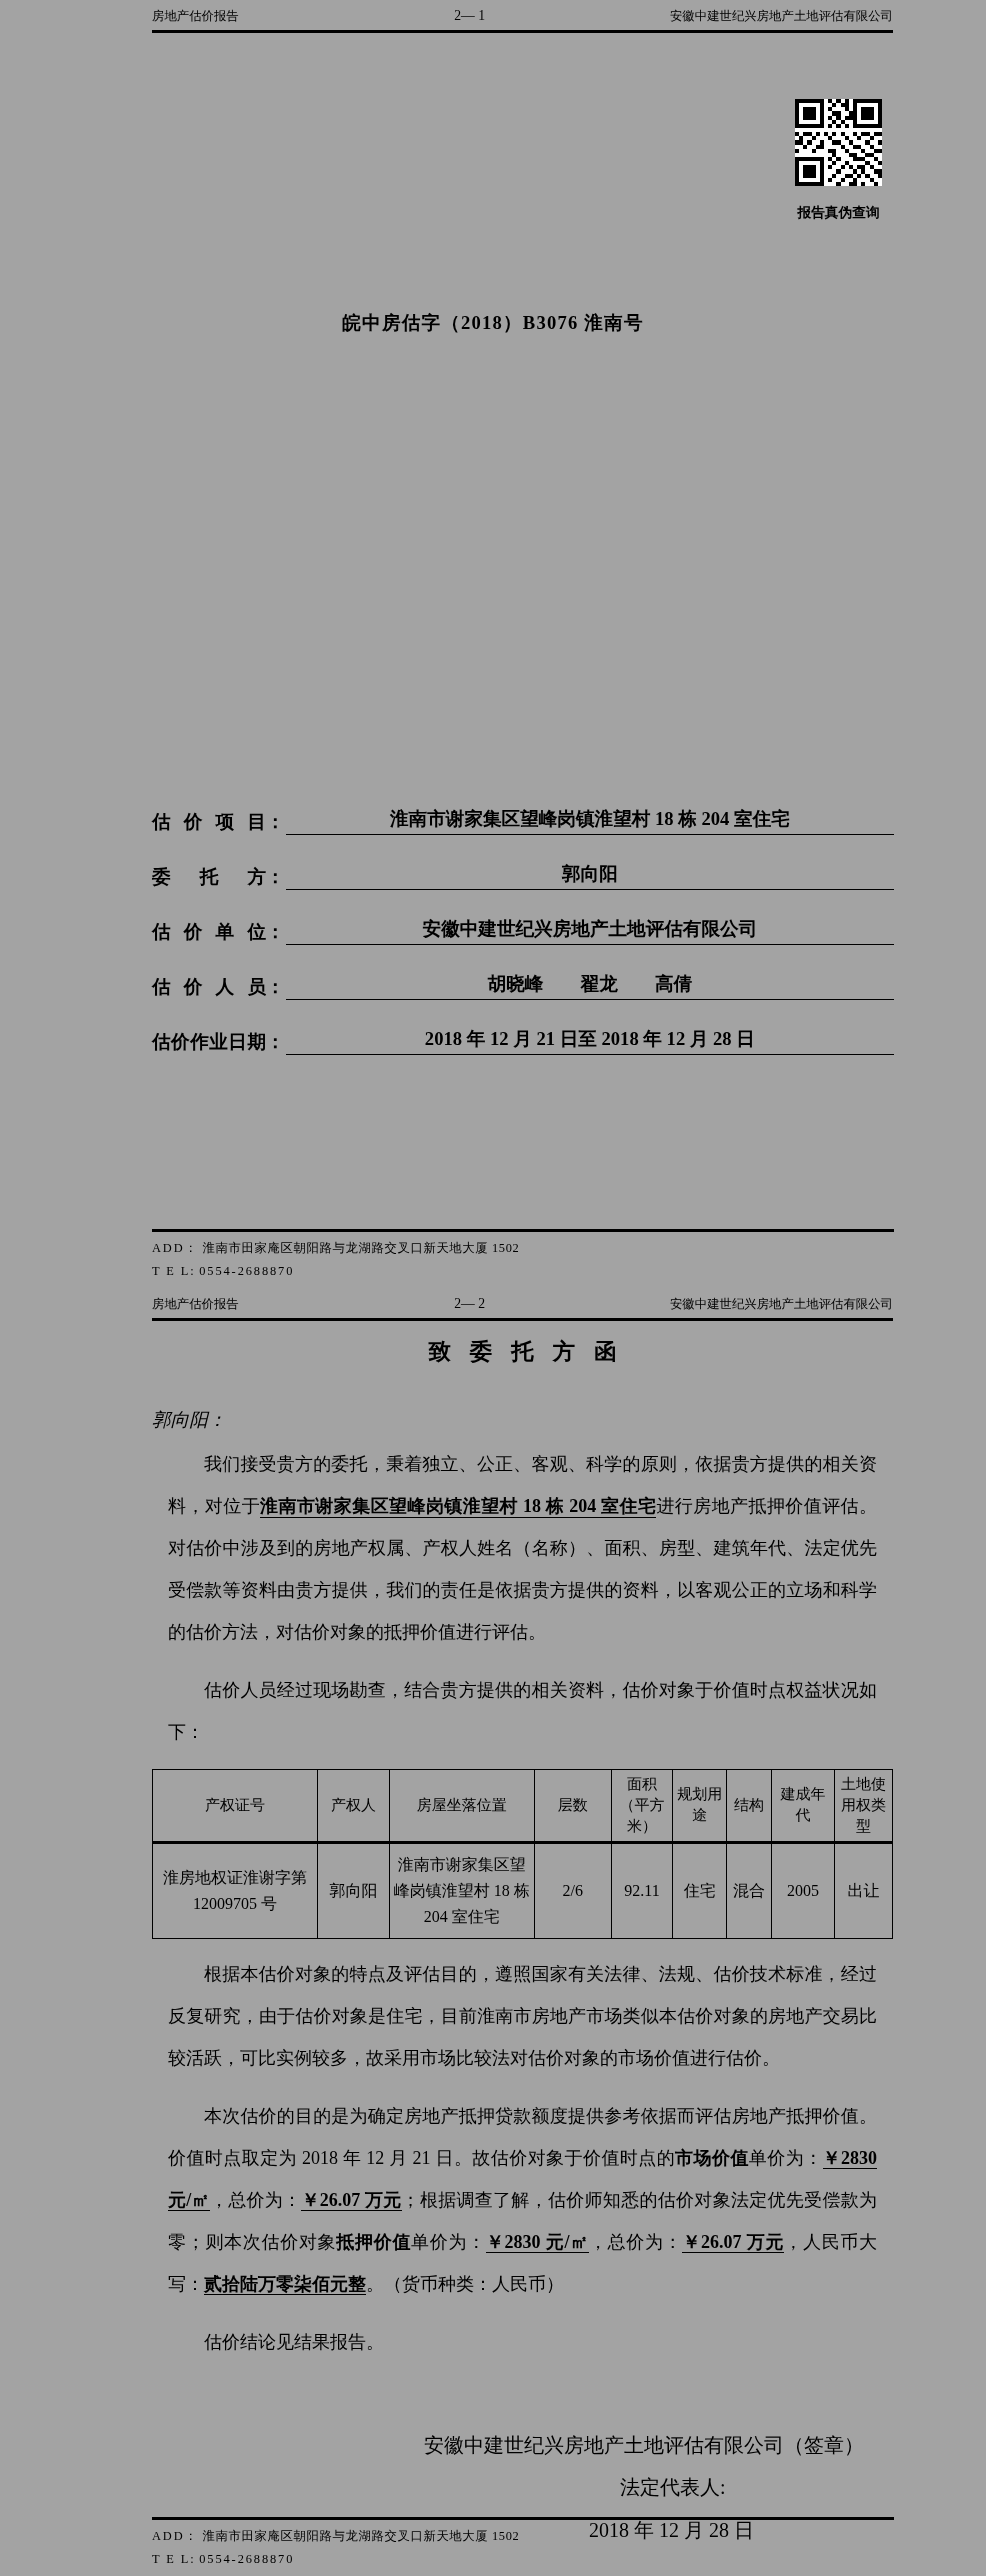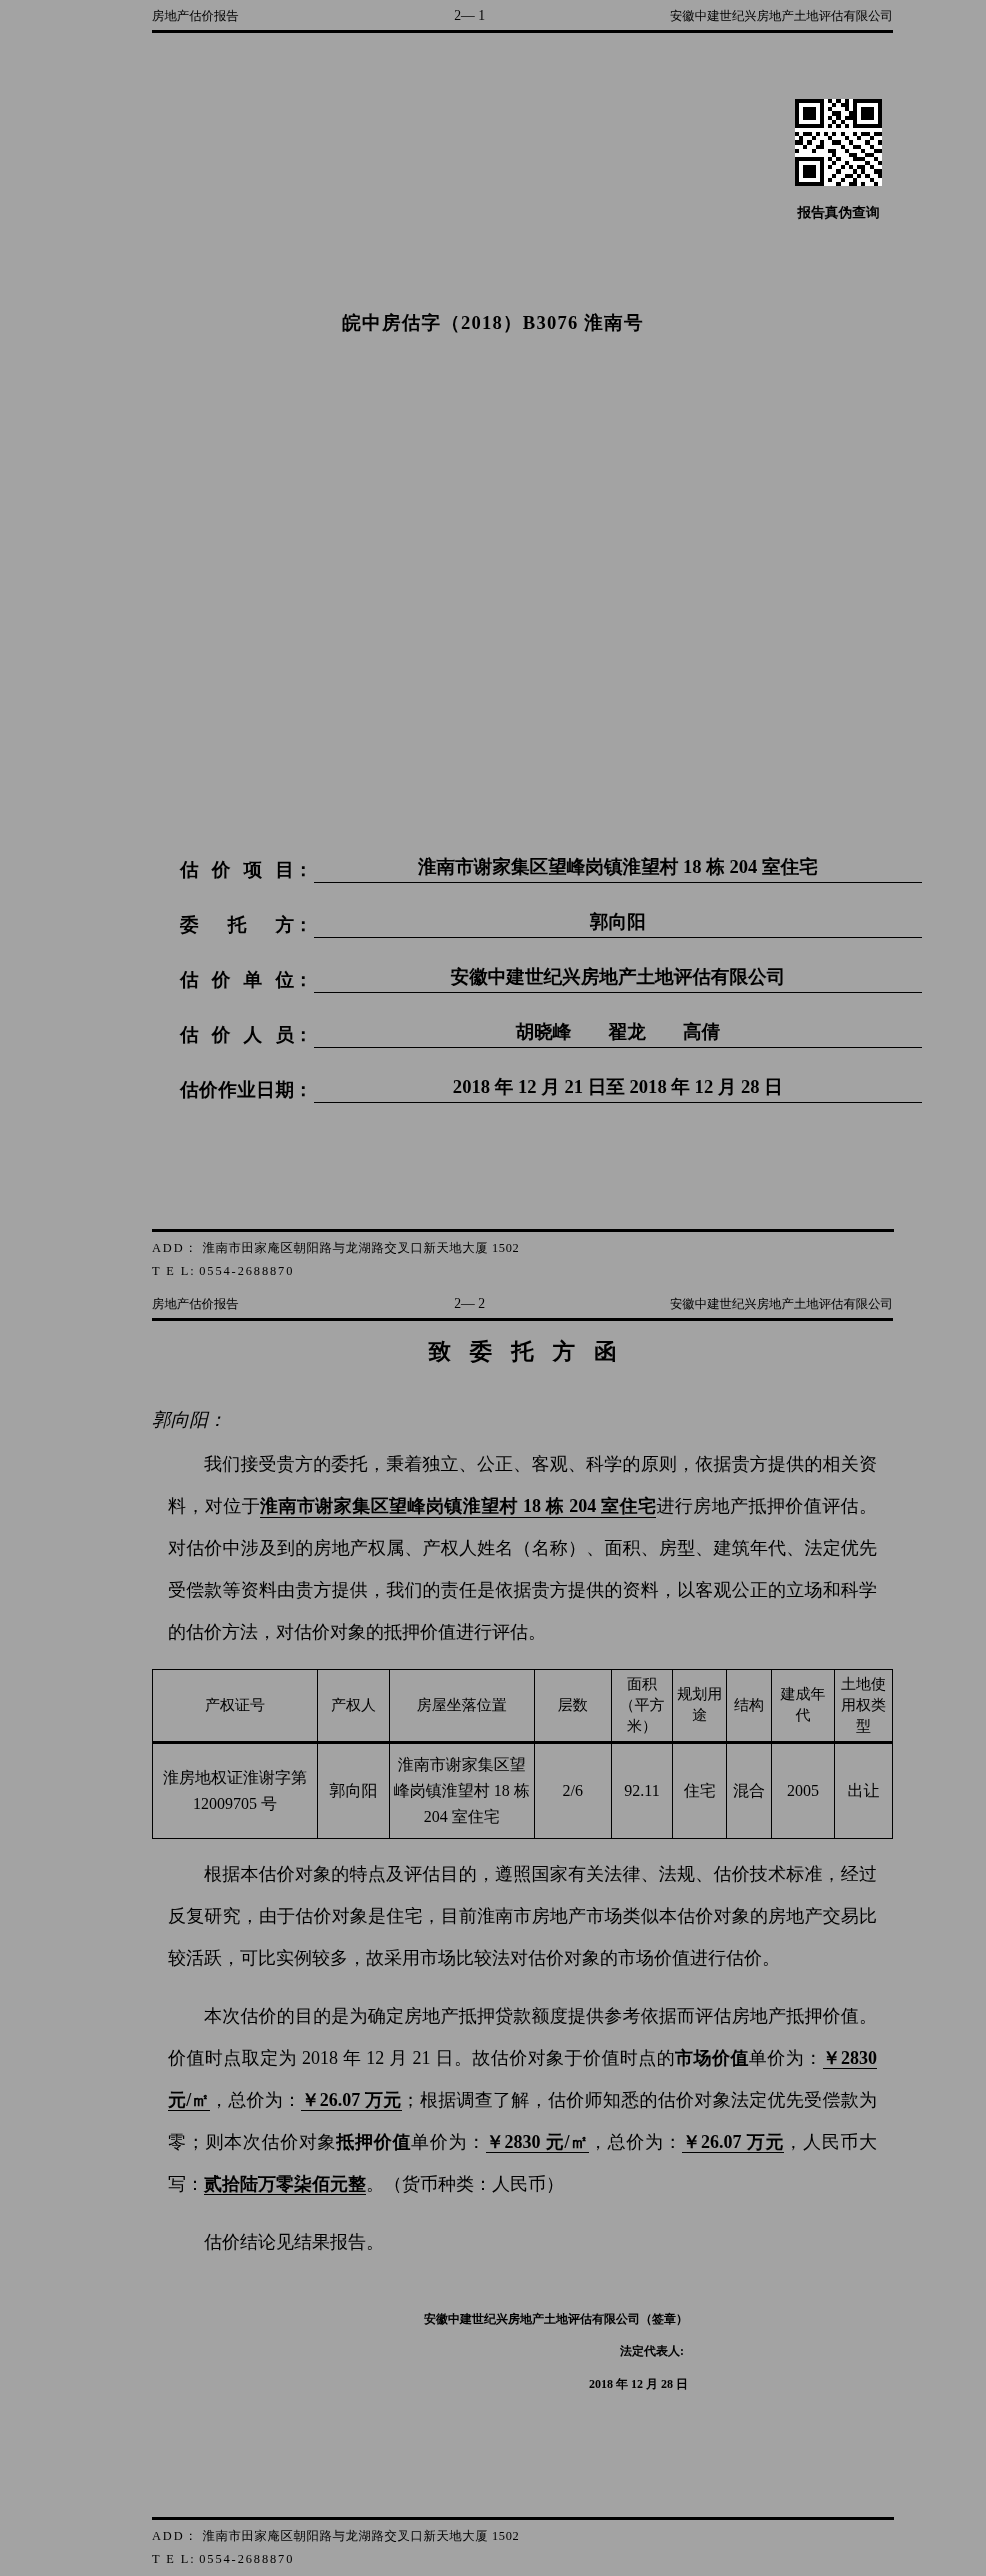--- a/index.html
+++ b/index.html
@@ -18,21 +18,21 @@
   
   .qr-block{position:absolute;left:795px;top:99px;width:87px;text-align:center;}
   .qr-block svg{width:87px;height:87px;display:block;}
   .qr-caption{font-size:13.7px;font-weight:bold;margin-top:18px;letter-spacing:0px;white-space:nowrap;font-family:Liberation Mono, monospace;}
 
   
   .main-title{position:absolute;top:217px;left:0;width:100%;margin:0;text-align:center;
               font-size:36px;font-weight:bold;letter-spacing:0.48em;text-indent:0.48em;white-space:nowrap;}
   .doc-number{position:absolute;top:310px;left:0;width:100%;text-align:center;
               font-size:18.6px;font-weight:bold;letter-spacing:1.2px;}
-  .form-block{position:absolute;top:844px;left:152px;width:742px;margin-left:28px;}
+  .form-block{position:absolute;top:796px;left:152px;width:742px;}
   .form-row{display:flex;align-items:flex-end;height:39px;margin-bottom:16px;
             font-size:18.6px;font-weight:bold;}
   .fl{width:114px;text-align:justify;text-align-last:justify;flex:0 0 auto;}
   .fc{flex:0 0 auto;padding-right:1.2px;}
   .fv{flex:1;border-bottom:1.9px solid #000;text-align:center;padding-bottom:2.5px;white-space:nowrap;}
 
   
   .page-footer{position:absolute;top:1229px;left:152px;width:742px;}
   .footer-rule{height:3.1px;background:#000;}
   .footer-line{font-size:12.4px;margin-top:7.5px;letter-spacing:0.6px;}
@@ -48,21 +48,21 @@
   .b{font-weight:bold;}
 
   table.rights{width:100%;border-collapse:collapse;table-layout:fixed;margin-top:5px;}
   table.rights th,table.rights td{border:1.2px solid #000;text-align:center;vertical-align:middle;
                                   padding:3.7px 2.5px;font-weight:normal;}
   table.rights th{font-size:15px;line-height:21px;height:62px;}
   table.rights td{font-size:16px;line-height:26px;height:87px;}
   table.rights thead th{border-bottom:3.1px solid #000;}
 
   .after-table{margin-top:13.7px;}
-  .sig{margin-top:48px;font-size:12px;font-weight:bold;}
+  .sig{margin-top:69px;font-size:20px;}
   .sig div{white-space:nowrap;}
   .sig-company{padding-left:272px;}
   .sig-rep{padding-left:468px;margin-top:15px;}
   .sig-date{padding-left:437px;margin-top:16px;}
 </style>
 </head>
 <body>
 
 <div class="doc">
 
@@ -142,20 +142,21 @@
         <span class="ph-left">房地产估价报告</span>
         <span class="ph-center">2— 2</span>
         <span class="ph-right">安徽中建世纪兴房地产土地评估有限公司</span>
       </div>
       <div class="header-rule"></div>
 
       <h2 class="letter-title">致委托方函</h2>
       <div class="salutation">郭向阳：</div>
 
       <p class="body first"><span>我们接受贵方的委托，秉着独立、公正、客观、科学的原则，依据贵方提供的相关资料，对位于</span><span class="b u">淮南市谢家集区望峰岗镇淮望村 18 栋 204 室住宅</span><span>进行房地产抵押价值评估。对估价中涉及到的房地产权属、产权人姓名（名称）、面积、房型、建筑年代、法定优先受偿款等资料由贵方提供，我们的责任是依据贵方提供的资料，以客观公正的立场和科学的估价方法，对估价对象的抵押价值进行评估。</span></p>
+      <p class="body"><span>估价人员经过现场勘查，结合贵方提供的相关资料，估价对象于价值时点权益状况如下：</span></p>
 
       <table class="rights">
         <colgroup>
           <col style="width:22.3%">
             <col style="width:9.7%">
             <col style="width:19.6%">
             <col style="width:10.4%">
           <col style="width:8.3%">
             <col style="width:7.3%">
             <col style="width:6%">

